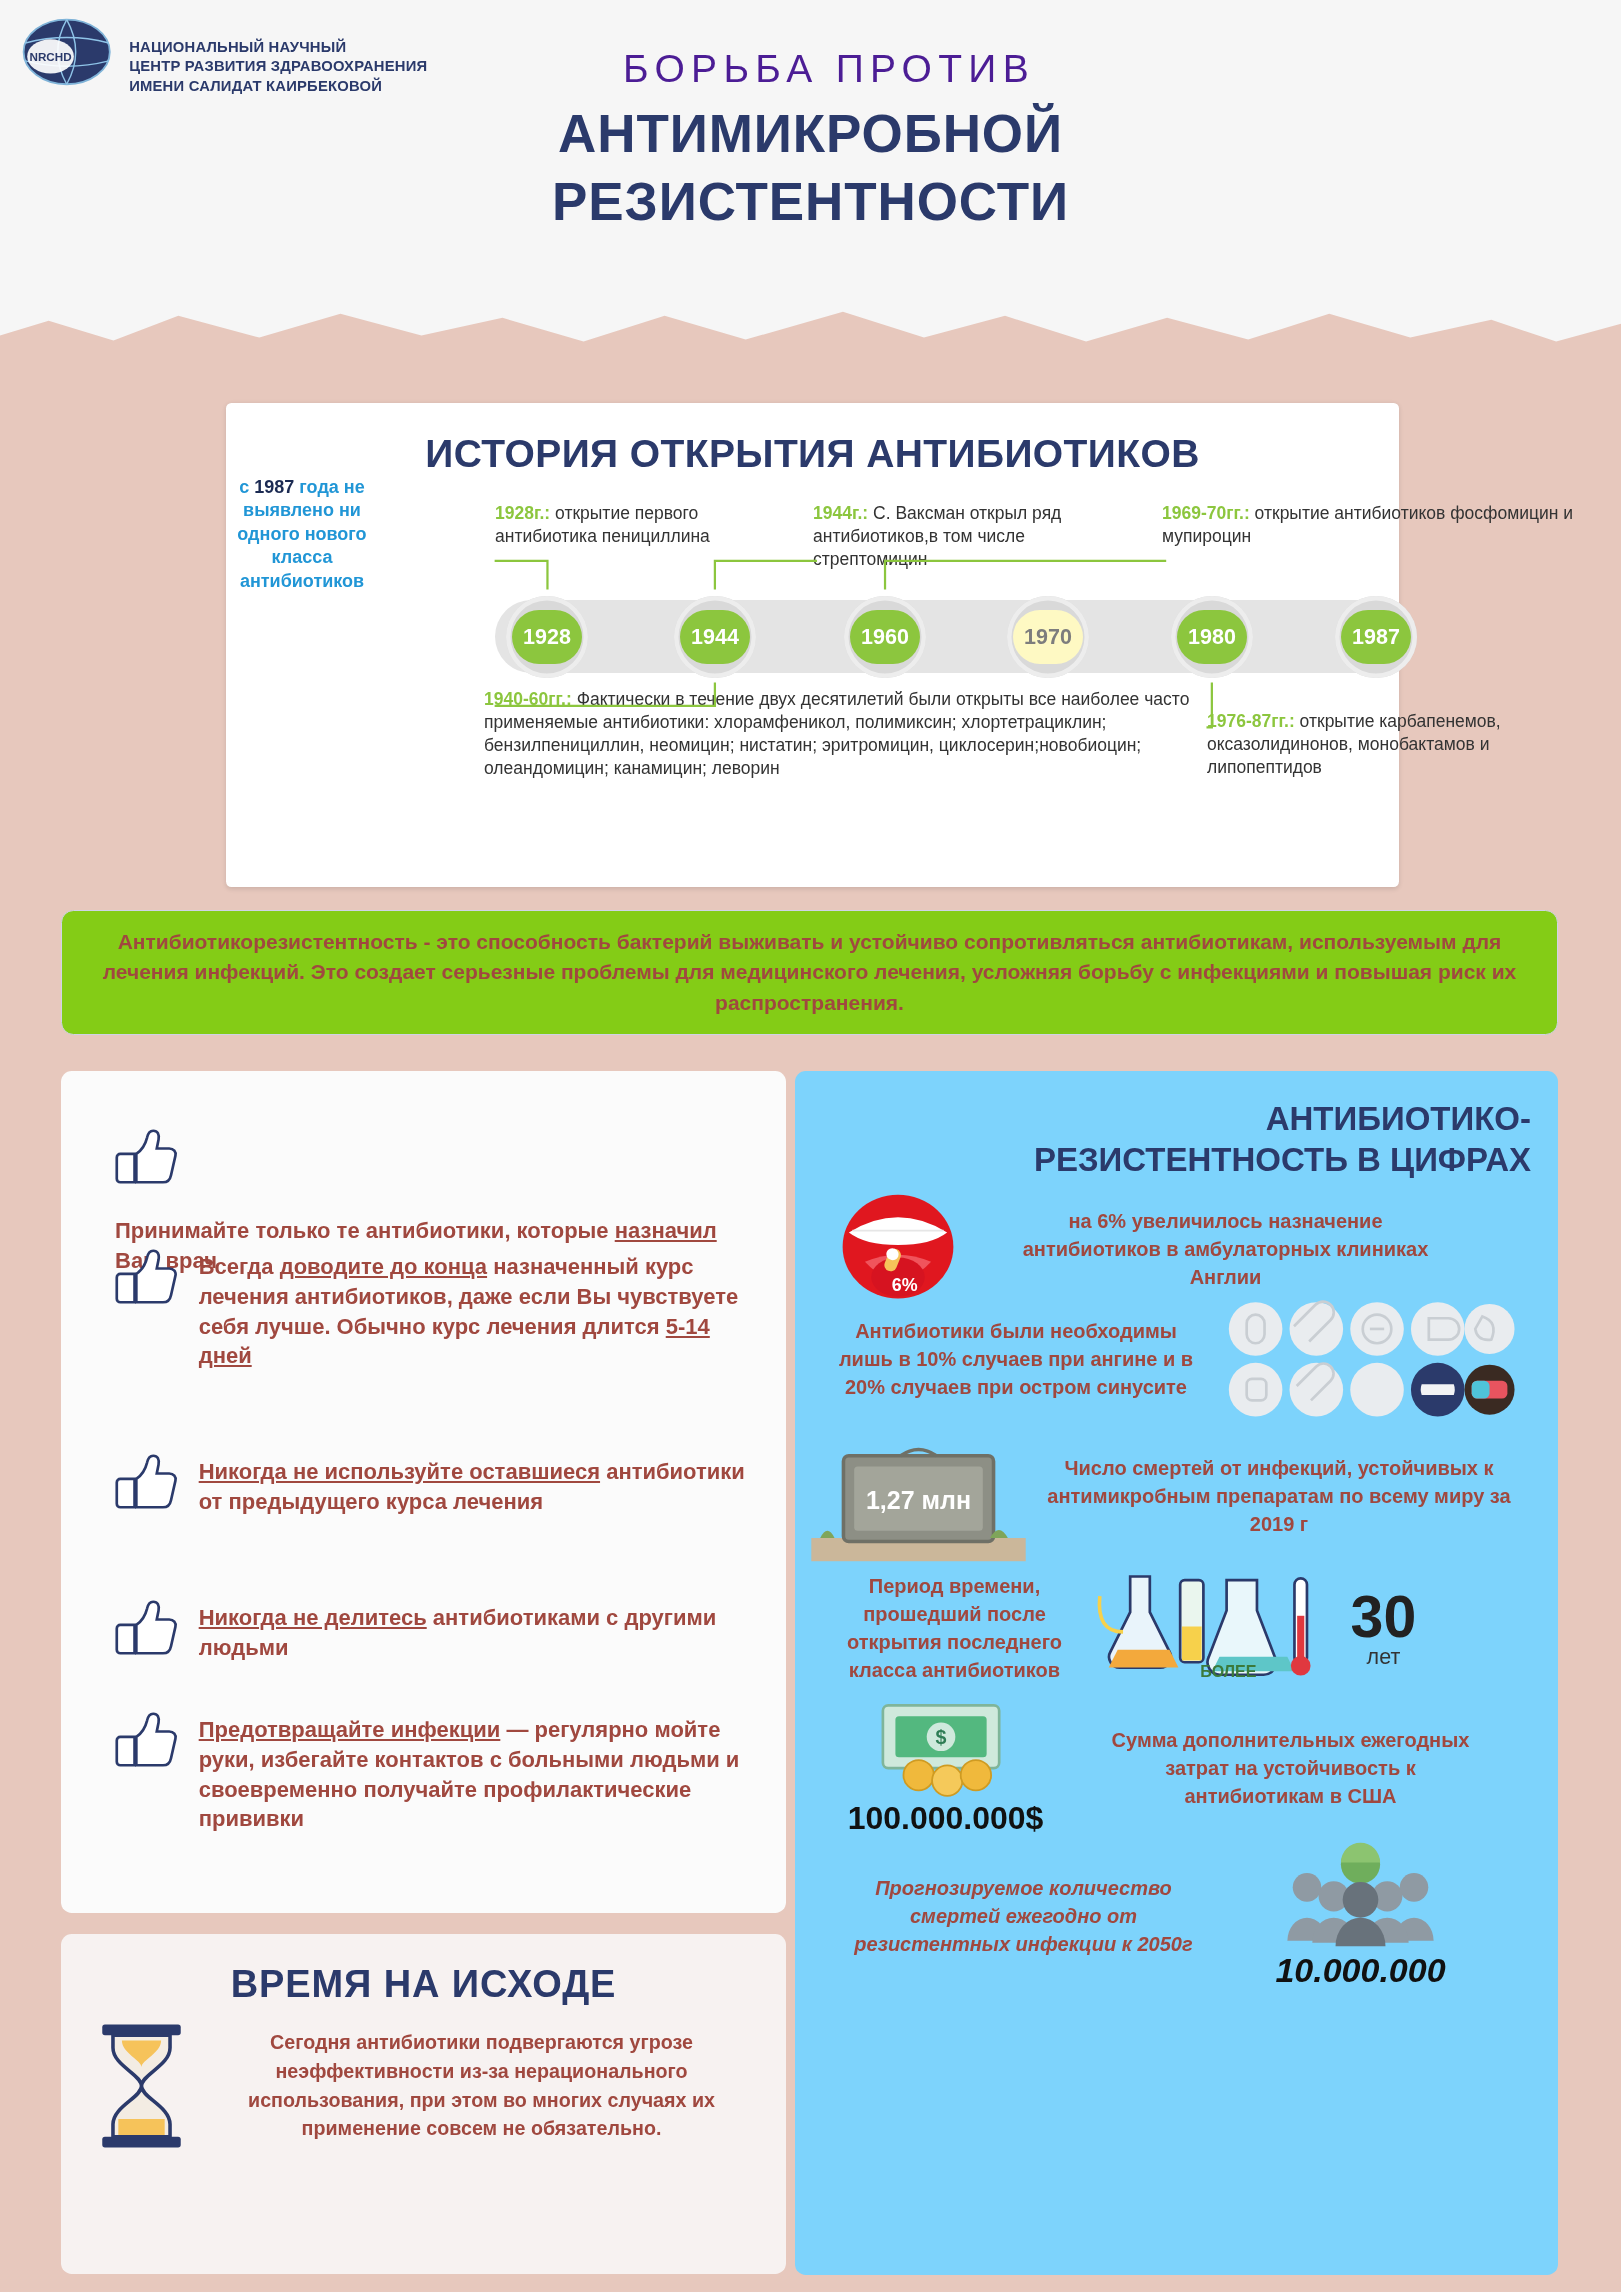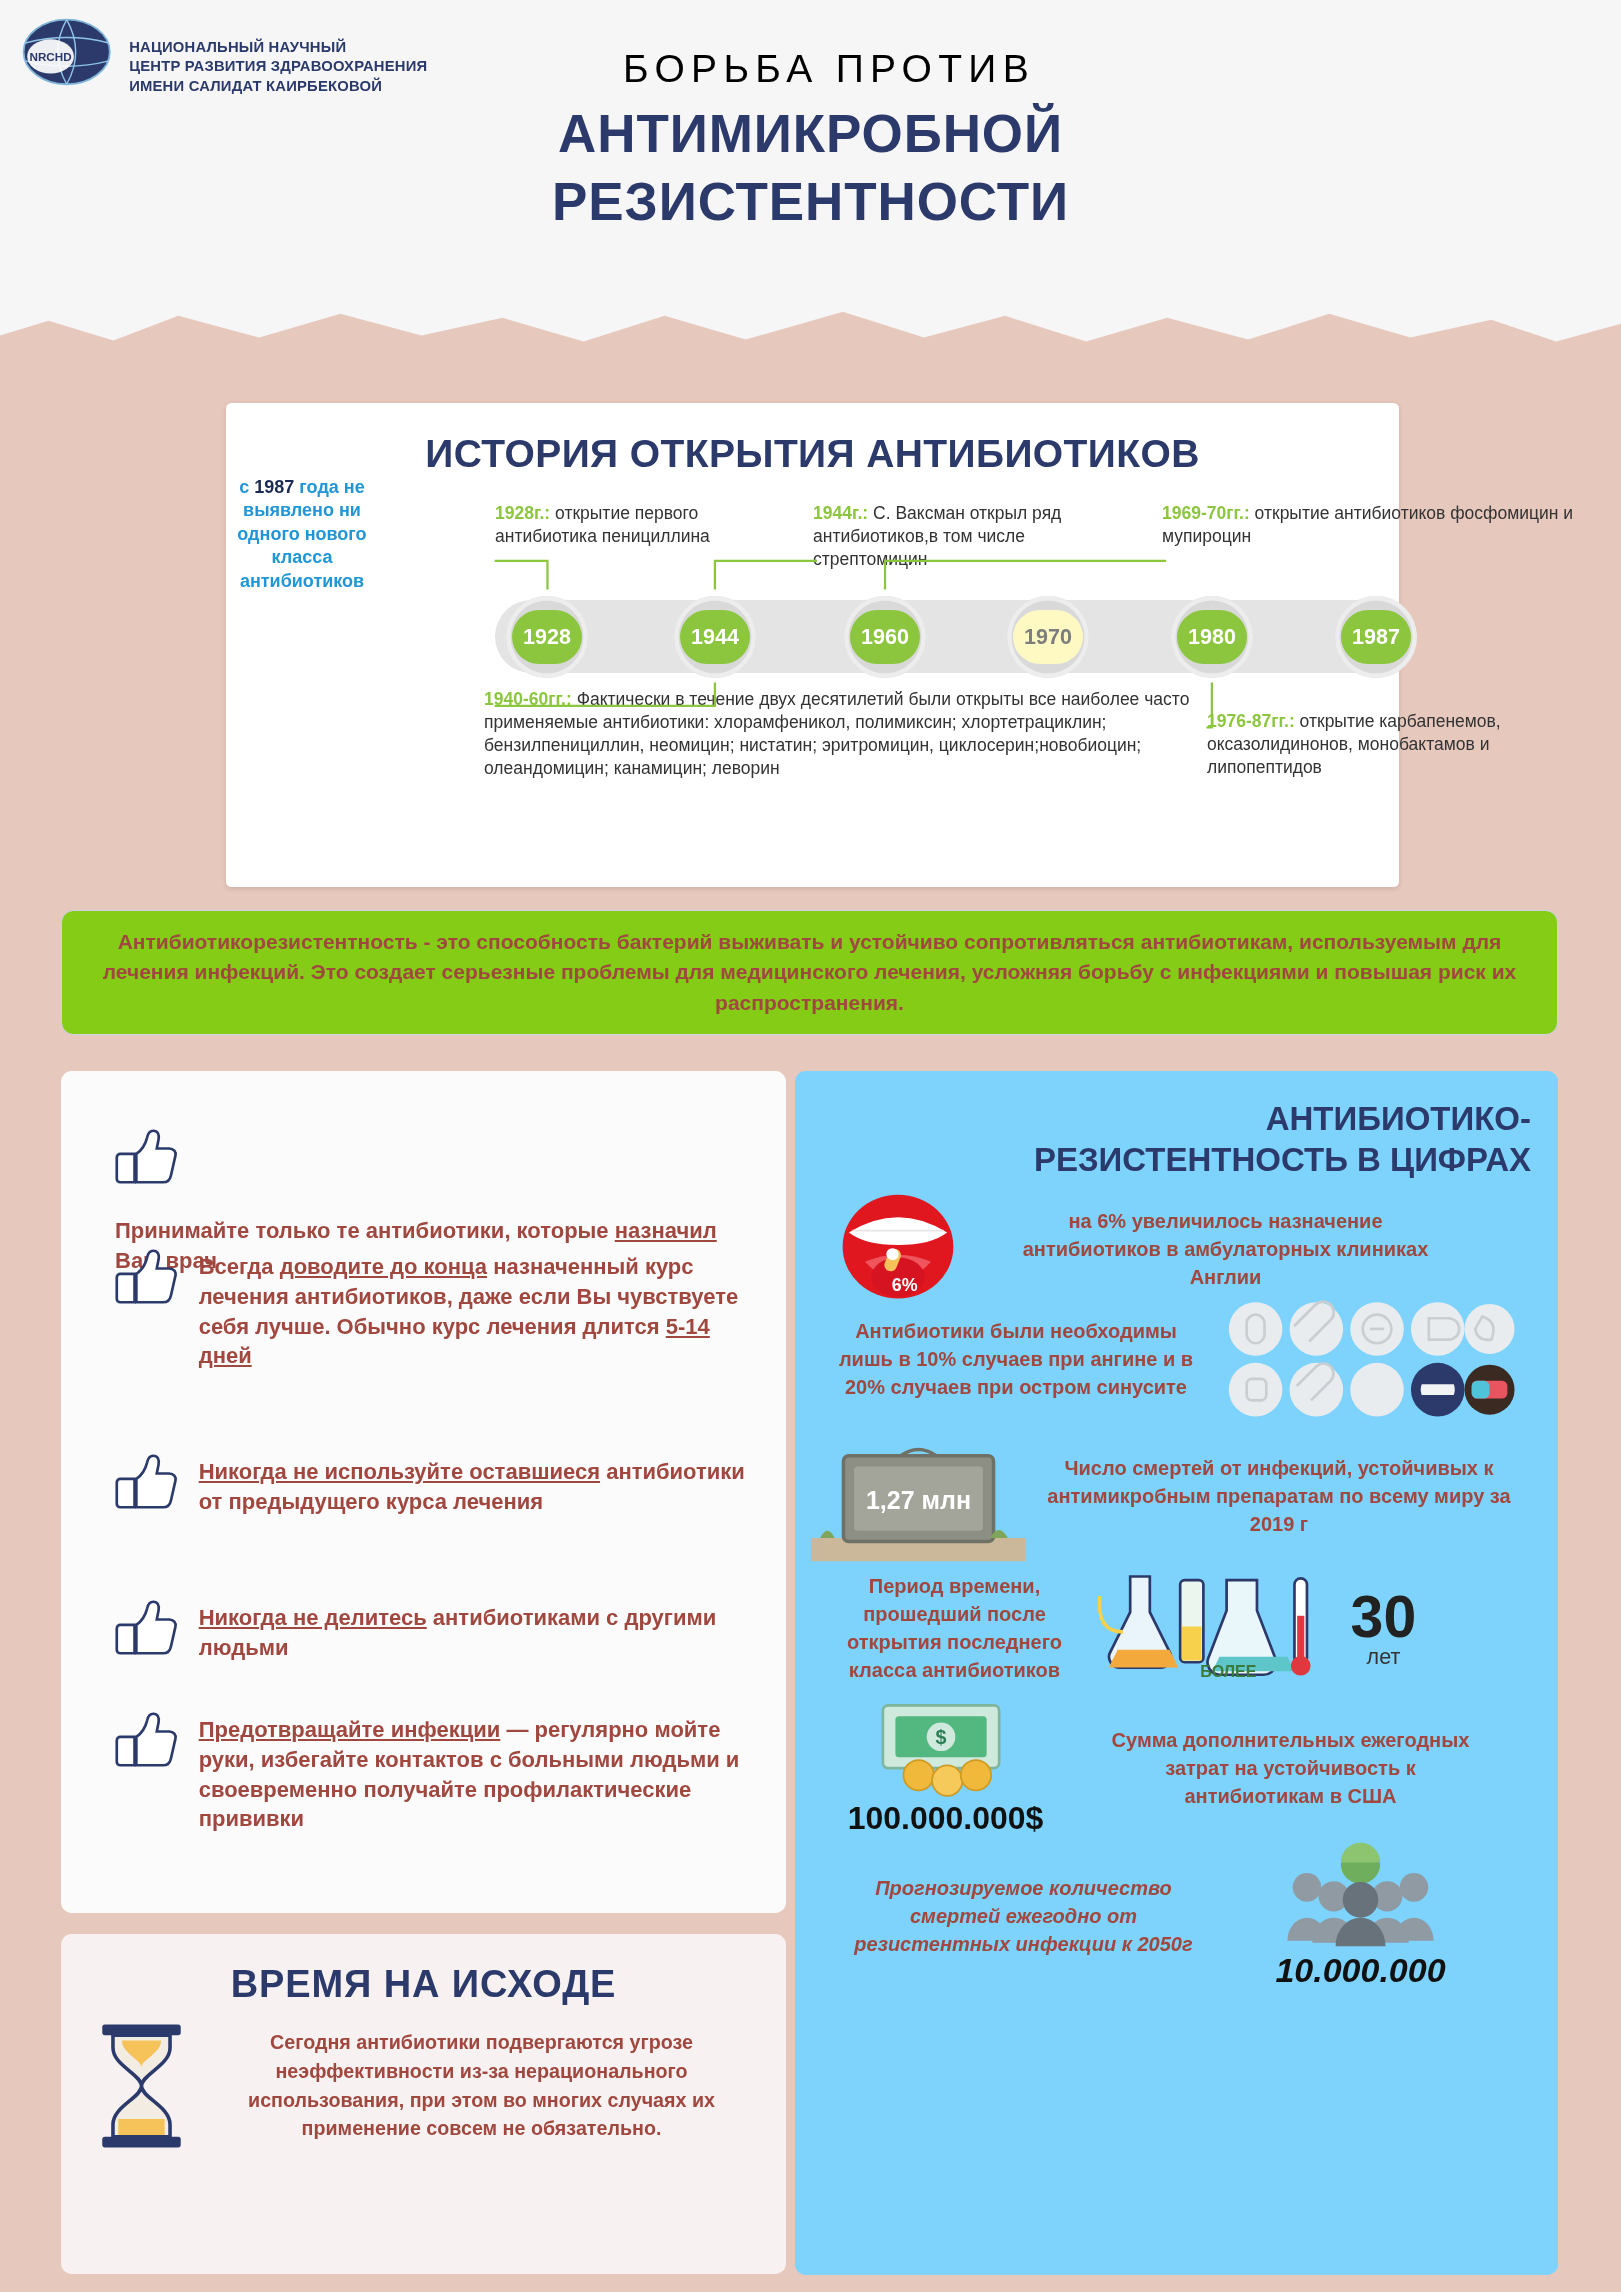--- a/index.html
+++ b/index.html
@@ -29,21 +29,21 @@
   }
   .logo-globe svg { display:block; }
   .logo-text {
     margin-top:21.5px;
     font-size:14.8px; font-weight:bold; color:#2b3a6b; line-height:1.35; letter-spacing:0.2px;
   }
   .title-block {
     position:absolute; top:47px; left:0; width:1621px; text-align:center;
   }
   .title-small {
-    font-size:39px; color:#000000; letter-spacing:6.3px; font-weight:normal;padding-left:37px;
+    font-size:39px; color:#4c1d95; letter-spacing:6.3px; font-weight:normal;padding-left:37px;
   }
   .title-big {
     font-size:53px; color:#2b3a6b; font-weight:bold; letter-spacing:0.9px; line-height:1.28;
     margin-top:9px;
   }
 
   
   .timeline-card {
     position:absolute; top:403px; left:226px; width:1173px; height:484px;
     background:#ffffff; border-radius:5.4px;

